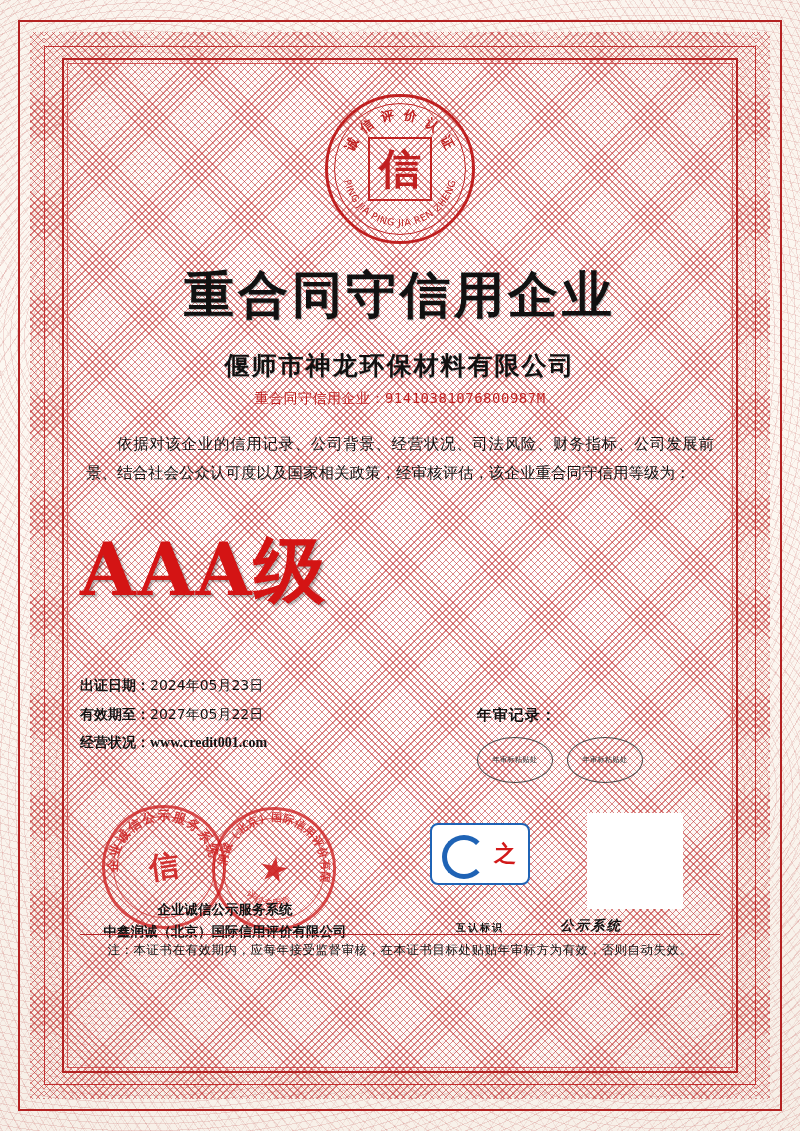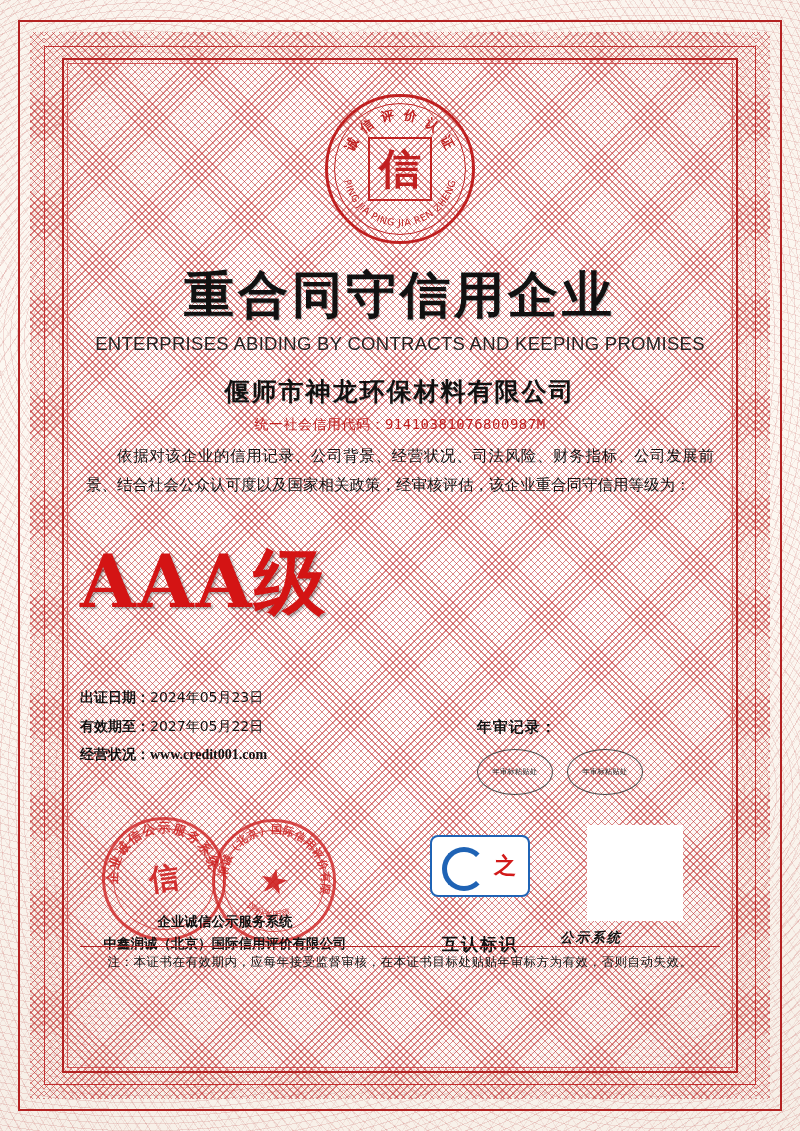--- a/index.html
+++ b/index.html
@@ -153,21 +153,21 @@
   .uscc {
     text-align: center;
     color: #c02020;
     font-size: 14px;
     font-family: "DejaVu Sans", sans-serif;
     margin-top: 8px;
     letter-spacing: 0.5px;
   }
   .uscc .code { font-family: "DejaVu Sans Mono", monospace; }
   .body-text {
-    margin-top: 8px;
+    margin-top: 22px;
     color: #111;
     font-family: "DejaVu Sans", sans-serif;
     font-size: 15.5px;
     line-height: 1.9;
     text-align: justify;
     text-indent: 2em;
     padding: 0 6px;
   }
   .grade {
     margin-top: 34px;
@@ -297,21 +297,21 @@
   .mutual .logo .z {
     position: absolute; right: 12px; top: 14px;
     font-family: "DejaVu Sans", sans-serif;
     color: #d21a1a;
     font-weight: 700;
     font-size: 22px;
   }
   .mutual .cap {
     margin-top: 36px;
     font-family: "DejaVu Sans", sans-serif;
-    font-size: 17px;
+    font-size: 10px;
     font-weight: 700;
     color: #111;
     letter-spacing: 2px;
   }
   .qr {
     position: absolute;
     left: 480px; top: 8px;
     width: 150px; text-align: left; font-style: italic;
   }
   .qr .code {
@@ -369,27 +369,26 @@
           <text font-size="9.5" letter-spacing="0.6">
             <textPath href="#arcBottom" startOffset="50%" text-anchor="middle">PING JIA PING JIA REN ZHENG</textPath>
           </text>
         </svg>
         <div class="center-sq"></div>
         <div class="xin">信</div>
       </div>
     </div>
 
     <div class="title-cn">重合同守信用企业</div>
-    <div class="title-en">ENTERPRISES ABIDING BY CONTRACTS AND KEEPING PROMISES</div>
 
 
     <div class="company">偃师市神龙环保材料有限公司</div>
 
     <div class="uscc">
-      <span>统一社会信用代码：</span><span class="code">91410381076800987M</span>
+      <span>重合同守信用企业：</span><span class="code">91410381076800987M</span>
     </div>
 
     <div class="body-text">依据对该企业的信用记录、公司背景、经营状况、司法风险、财务指标、公司发展前景、结合社会公众认可度以及国家相关政策，经审核评估，该企业重合同守信用等级为：</div>
 
     <div class="grade">AAA级</div>
 
     <div class="info-row">
       <div class="info-left">
         <div class="line">
           <span class="lbl">出证日期：</span><span>2024年05月23日</span>

